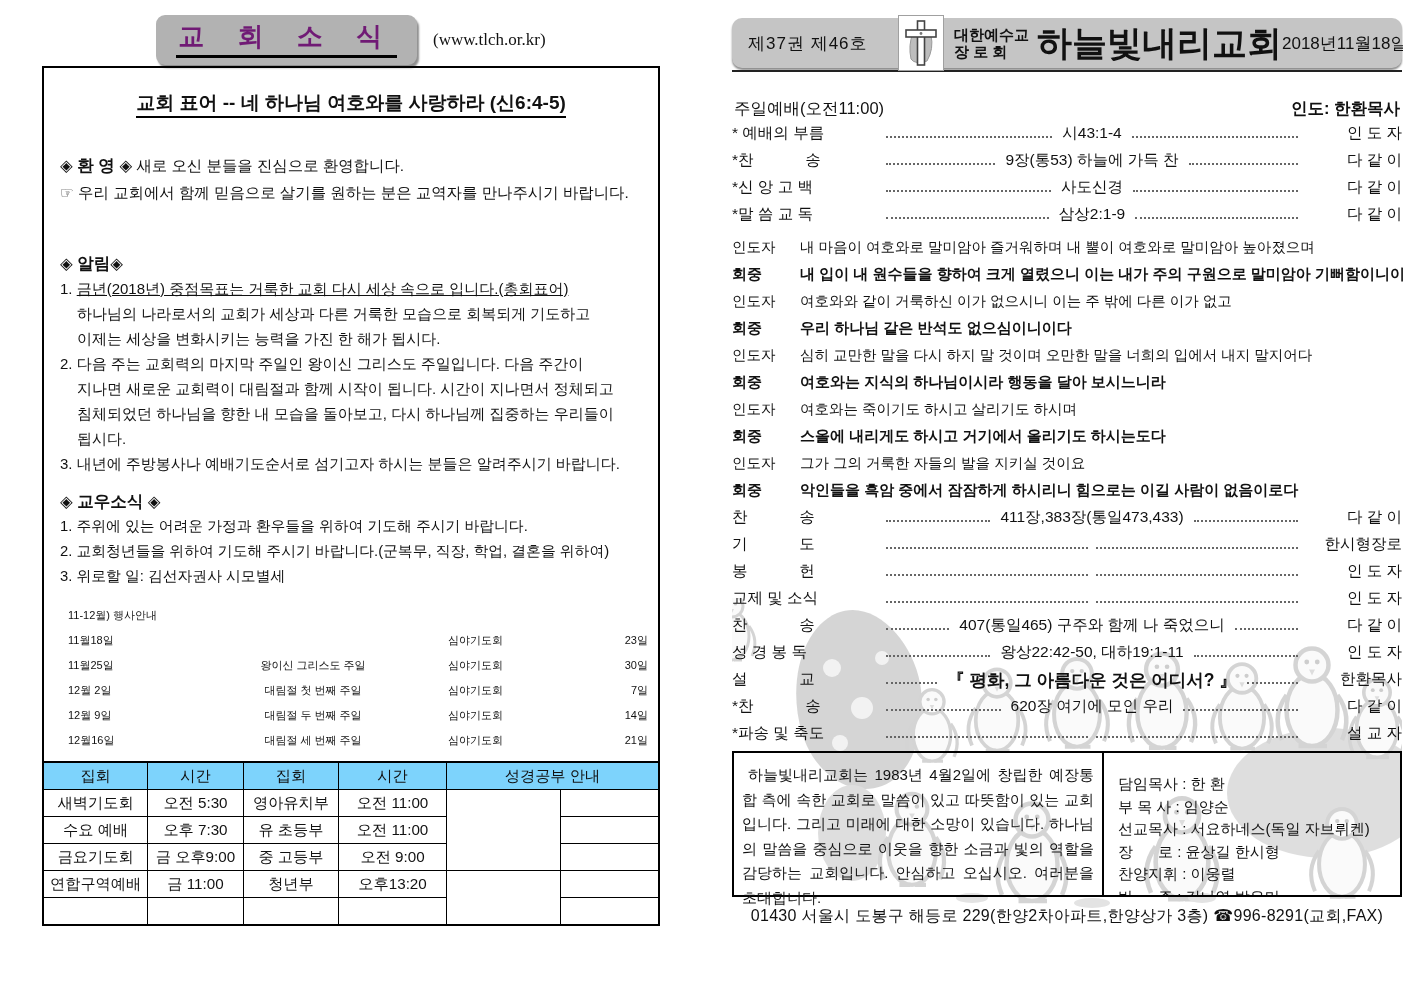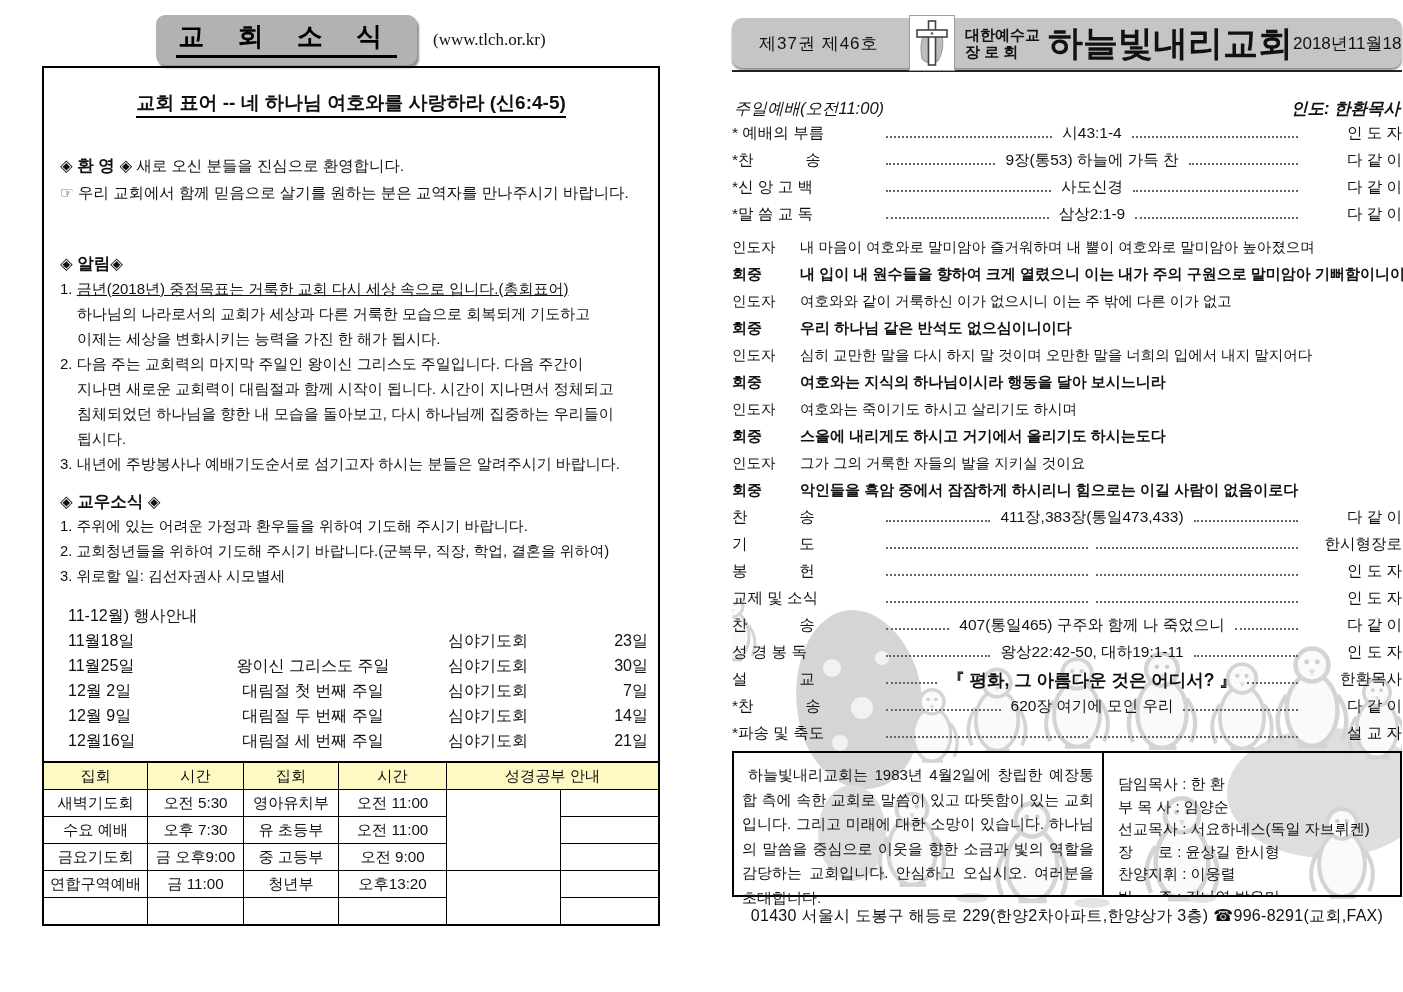--- a/index.html
+++ b/index.html
@@ -6,68 +6,68 @@
   body {
     width:1403px; height:992px; position:relative; background:#ffffff;
     font-family:"Liberation Sans","DejaVu Sans",sans-serif; color:#111;
     overflow:hidden;
   }
 
   
   .page-left { position:absolute; left:42px; top:14px; width:618px; }
   .masthead { display:flex; justify-content:center; align-items:center; gap:16px; height:52px; }
   .masthead-title { background:#b2b2b2; border-radius:9px; padding:4px 20px 7px; box-shadow:2px 3px 2px #8f8f8f; }
-  .masthead-title .t { font-size:26px; font-weight:bold; letter-spacing:13px; border-bottom:3px solid #000; padding:0 2px 1px; display:inline-block; color:#000000; }
+  .masthead-title .t { font-size:26px; font-weight:bold; letter-spacing:13px; border-bottom:3px solid #000; padding:0 2px 1px; display:inline-block; color:#701a75; }
   .masthead-url { font-size:17px; font-family:"Liberation Serif","DejaVu Serif",serif; }
 
   .main-box { border:2px solid #000; height:860px; position:relative; padding:0 16px; box-sizing:border-box; overflow:hidden; }
   .slogan { margin-top:22px; text-align:center; font-size:19px; font-weight:bold; }
   .slogan span { border-bottom:2px solid #000; padding-bottom:3px; }
 
   .sec-welcome { margin-top:36px; font-size:15.4px; line-height:27px; }
   .sec-welcome .head { font-weight:bold; font-size:16.5px; }
 
   .sec-head { font-weight:bold; font-size:16.5px; line-height:26px; }
   .sec-notice { margin-top:44px; font-size:15px; }
   .notice-line { line-height:25px; white-space:nowrap; }
   .notice-line.indented { padding-left:17px; }
   .underlined { text-decoration:underline; }
 
   .sec-fellowship { margin-top:12px; font-size:14.8px; }
   .fellow-line { line-height:25px; white-space:nowrap; }
 
-  .sec-events { margin-top:14px; font-size:16px; }
+  .sec-events { margin-top:14px; font-size:11px; }
   .events-head { line-height:25px; padding-left:8px; }
   .event-row { display:flex; line-height:25px; }
   .event-date { width:110px; padding-left:8px; flex:none; }
   .event-desc { width:270px; text-align:center; flex:none; }
   .event-label { width:130px; flex:none; }
   .event-day { width:70px; text-align:right; flex:none; }
 
   .schedule-table { position:absolute; left:-2px; right:-2px; bottom:-2px; width:calc(100% + 4px);
     border-collapse:collapse; table-layout:fixed; font-size:15.2px; border:2px solid #000; }
   .schedule-table th, .schedule-table td { border:1.5px solid #000; height:26px; text-align:center; padding:0; font-weight:normal; overflow:hidden; }
-  .schedule-table th { background:#fef9c3; }
+  .schedule-table th { background:#7dd3fc; }
 
   
   .page-right { position:absolute; left:732px; top:0; width:670px; height:992px; }
   .wm { position:absolute; left:0; top:598px; width:670px; height:335px; z-index:0; }
   .rp-content { position:relative; z-index:1; }
 
   .header-bar { margin-top:18px; height:50px; background:#c5c5c5; border-radius:10px; box-shadow:0 2px 2px #8d8d8d;
-    display:flex; align-items:center; padding:0 27px; box-sizing:border-box; }
+    display:flex; align-items:center; padding:0 16px; box-sizing:border-box; }
   .header-rule { height:2px; background:#222; margin-top:2px; }
   .issue { font-size:17px; letter-spacing:1px; width:150px; flex:none; }
   .logo-box { width:44px; height:54px; background:#fff; border:1px solid #a0a0a0; margin-right:10px; flex:none;
     display:flex; align-items:center; justify-content:center; }
   .denom { font-size:15px; font-weight:bold; line-height:17px; white-space:pre; margin-right:8px; flex:none; }
   .church-name { font-size:35px; font-weight:bold; white-space:nowrap; }
   .header-date { font-size:17px; margin-left:auto; flex:none; }
 
-  .service-head { margin-top:26px; display:flex; justify-content:space-between; font-size:16.5px; padding:0 2px; height:22px;font-style:italic; }
+  .service-head { margin-top:26px; display:flex; justify-content:space-between; font-size:16.5px; padding:0 2px; height:22px; }
   .service-leader { font-weight:bold; }
 
   .lit-row { display:flex; align-items:center; height:27px; font-size:15.5px; }
   .lit-label { white-space:pre; min-width:150px; flex:none; }
   .lit-center { white-space:pre; padding:0 6px; }
   .lit-center:empty { display:none; }
   .lit-center.big { font-weight:bold; font-size:17.5px; }
   .lit-right { white-space:pre; min-width:100px; text-align:right; flex:none; }
   .leader-dots { flex:1 1 0; border-bottom:2px dotted #666; height:1px; margin:0 4px; transform:translateY(3px); }
 

